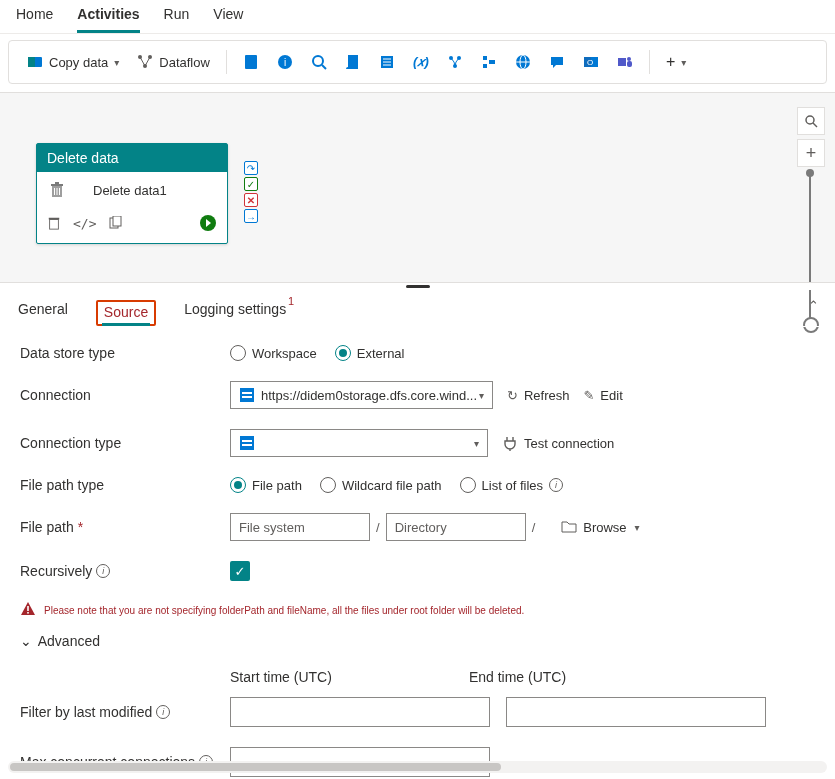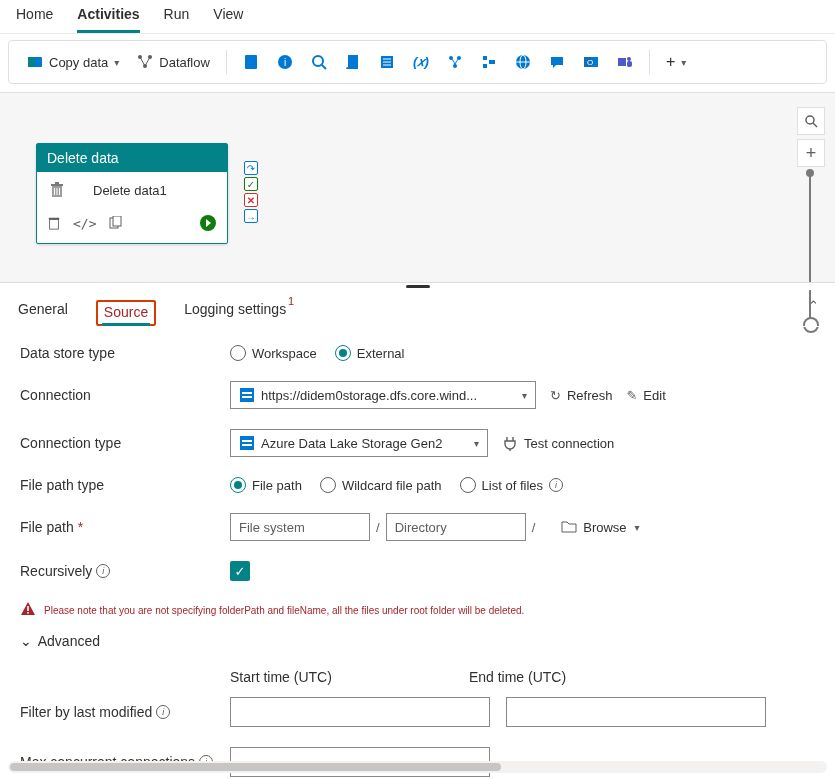--- a/index.html
+++ b/index.html
@@ -56,21 +56,21 @@
     .info-ic { width:14px; height:14px; border:1px solid #605e5c; border-radius:50%; font-size:9px; display:inline-flex; align-items:center; justify-content:center; color:#605e5c; font-style:italic;}
 
     .radio { display:flex; align-items:center; gap:6px; cursor:pointer; margin-right:18px;}
     .radio-dot { width:16px; height:16px; border:1px solid #605e5c; border-radius:50%; display:flex; align-items:center; justify-content:center;}
     .radio.selected .radio-dot { border-color:#038387;}
     .radio.selected .radio-dot::after{content:"";width:8px;height:8px;border-radius:50%;background:#038387;}
 
     .dropdown, .text-input { height: 28px; border: 1px solid #8a8886; background: #fff; padding: 0 8px; display:flex; align-items:center; font-size:13px; color:#323130;}
     .dropdown { justify-content:space-between; cursor:pointer;}
     .dropdown .dd-left{display:flex;align-items:center;gap:6px; overflow:hidden; white-space:nowrap;}
-    .conn-dd { width: 306px;}
+    .conn-dd { width: 263px;}
     .type-dd { width: 258px;}
 
     .link-btn { display:flex; align-items:center; gap:6px; cursor:pointer; color:#323130; margin-left:14px;}
     .link-btn svg, .link-btn .glyph { color:#605e5c;}
 
     .path-input { width: 140px;}
     .path-sep { margin: 0 6px; color:#605e5c;}
 
     .checkbox { width:20px; height:20px; background:#038387; display:flex; align-items:center; justify-content:center; color:#fff; cursor:pointer; border-radius:2px;}
 
@@ -333,21 +333,20 @@
     <div class="label">Connection type</div>
     <div class="dropdown type-dd">
       <span class="dd-left">
           <span class="icon16">
             <svg width="14" height="14">
               <rect width="14" height="14" fill="#0078d4"></rect>
               <rect x="2" y="4" width="10" height="2" fill="#fff"></rect>
               <rect x="2" y="8" width="10" height="2" fill="#fff"></rect>
             </svg>
           </span>
-          <span>Azure Data Lake Storage Gen2</span>
         </span>
       <span class="chev-down">▾</span>
     </div>
     <div class="link-btn">
         <span class="tc-icon"><svg width="16" height="16">
             <path d="M5 2 v4 M11 2 v4 M3 6 h10 v3 a5 5 0 0 1 -10 0 z M8 14 v2" stroke="#605e5c" fill="none" stroke-width="1.4"></path>
           </svg></span>
         <span>Test connection</span>
       </div>
   </div>

